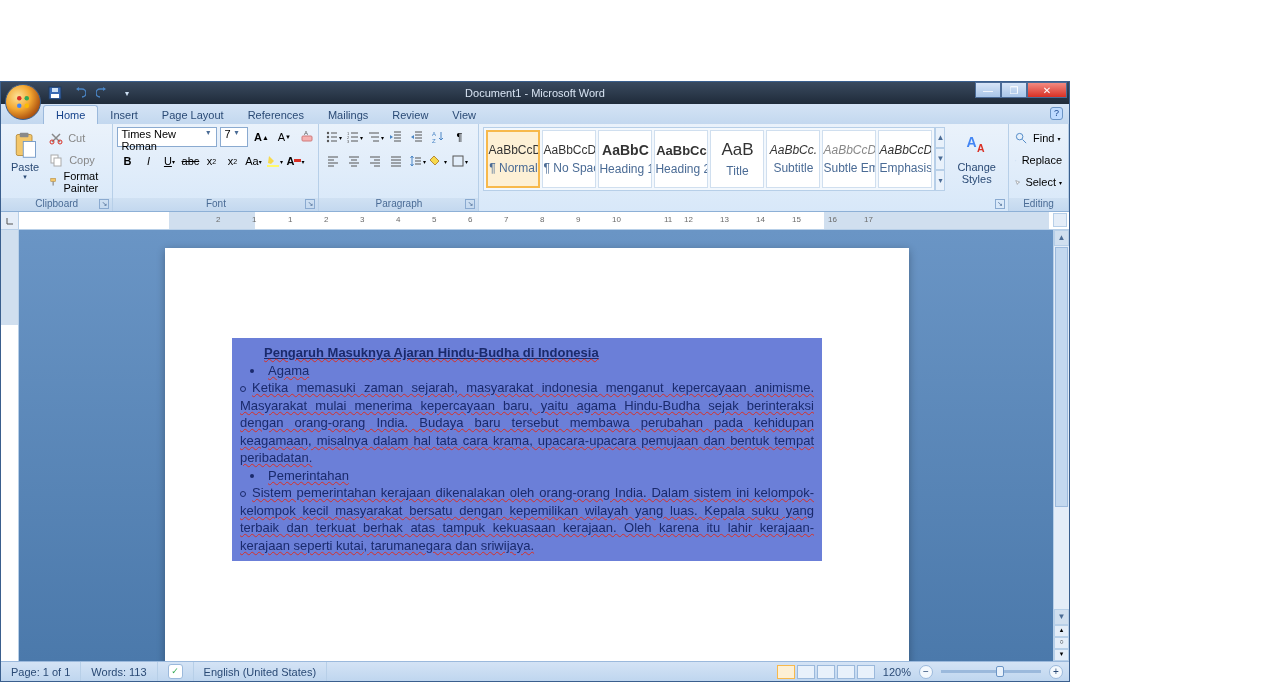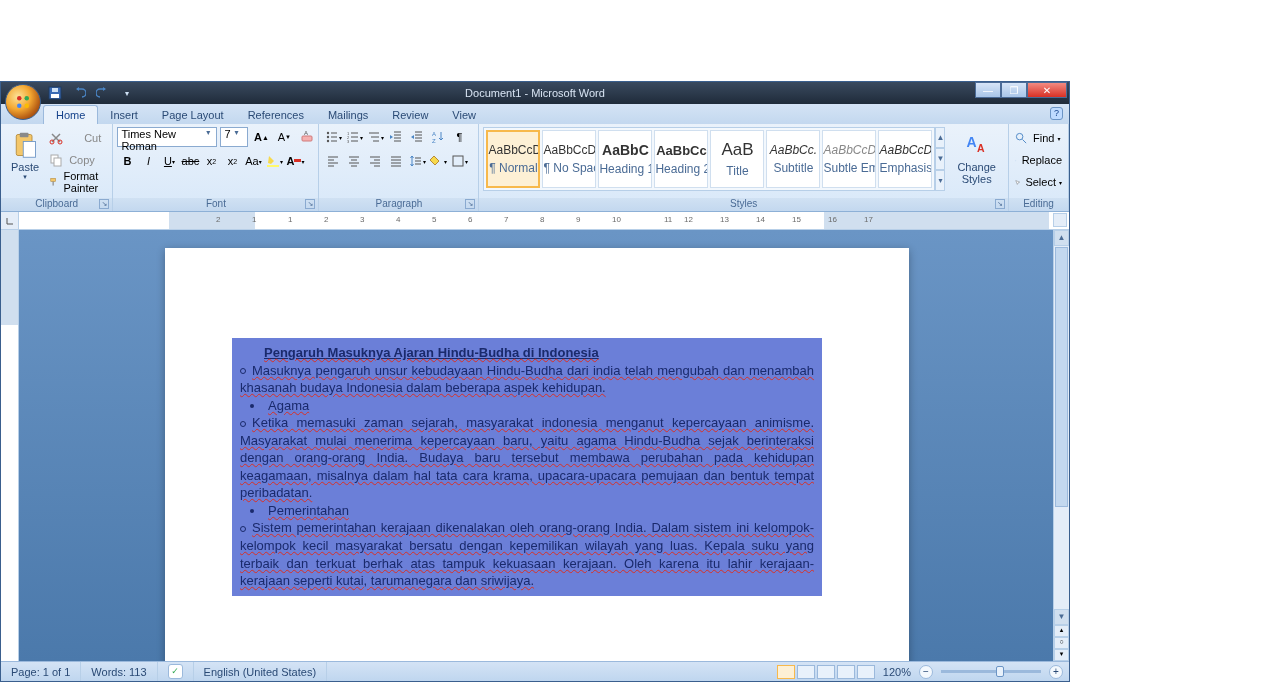--- a/index.html
+++ b/index.html
@@ -161,21 +161,21 @@
           <span>Paste</span>
           <span style="font-size:7px">▾</span>
         </div>
         <div class="col3" style="margin-left:2px">
           <div class="small-row">
               <svg width="14" height="14" viewBox="0 0 14 14">
                 <path d="M3 3l8 8M11 3L3 11" stroke="#888" stroke-width="1.5"></path>
                 <circle cx="3" cy="11" r="2" fill="none" stroke="#d93025"></circle>
                 <circle cx="11" cy="11" r="2" fill="none" stroke="#d93025"></circle>
               </svg>
-              <span style="margin-left:19px;color:#888">Cut</span>
+              <span style="margin-left:3px;color:#888">Cut</span>
             </div>
           <div class="small-row">
               <svg width="14" height="14" viewBox="0 0 14 14">
                 <rect x="2" y="2" width="7" height="8" fill="#fff" stroke="#aaa"></rect>
                 <rect x="5" y="5" width="7" height="8" fill="#fff" stroke="#aaa"></rect>
               </svg>
               <span style="margin-left:4px;color:#888">Copy</span>
             </div>
           <div class="small-row">
               <svg width="14" height="14" viewBox="0 0 14 14">
@@ -407,21 +407,20 @@
           <div>▾</div>
         </div>
         <div class="big-btn" style="margin-left:4px">
           <svg class="icon" viewBox="0 0 32 32">
               <text x="4" y="18" font-size="16" fill="#4285f4" font-weight="bold">A</text>
               <text x="16" y="24" font-size="12" fill="#d93025" font-weight="bold">A</text>
             </svg>
           <span style="text-align:center;line-height:1.1">Change Styles</span>
         </div>
       </div>
-      <div class="group-label">Styles</div>
       <div class="group-launcher">↘</div>
     </div>
 
     <div class="group" style="width:60px">
       <div class="group-body">
         <div class="col3" style="width:100%">
           <div class="small-row">
               <svg width="13" height="13" viewBox="0 0 14 14">
                 <circle cx="5" cy="5" r="3.5" fill="none" stroke="#4a85c5"></circle>
                 <line x1="8" y1="8" x2="12" y2="12" stroke="#4a85c5"></line>
@@ -484,21 +483,20 @@
   </div>
 
   <div class="doc-area">
     <div class="v-ruler">
       <div class="ruler-shade" style="top:0;height:95px"></div>
     </div>
     <div class="page">
       <div class="watermark">a.blogspot.con</div>
       <div class="selection">
         <div class="doc-title"><span class="squiggle">Pengaruh Masuknya Ajaran Hindu-Budha di Indonesia</span></div>
-        <div class="doc-line"><span class="bullet-circle"></span><span class="squiggle">Masuknya pengaruh unsur kebudayaan Hindu-Budha dari india telah mengubah dan menambah khasanah budaya Indonesia dalam beberapa aspek kehidupan.</span></div>
         <div class="doc-line"><span class="bullet-dot"></span><span class="squiggle">Agama</span></div>
         <div class="doc-line"><span class="bullet-circle"></span><span class="squiggle">Ketika memasuki zaman sejarah, masyarakat indonesia menganut kepercayaan animisme. Masyarakat mulai menerima kepercayaan baru, yaitu agama Hindu-Budha sejak berinteraksi dengan orang-orang India. Budaya baru tersebut membawa perubahan pada kehidupan keagamaan, misalnya dalam hal tata cara krama, upacara-upacara pemujaan dan bentuk tempat peribadatan.</span></div>
         <div class="doc-line"><span class="bullet-dot"></span><span class="squiggle">Pemerintahan</span></div>
         <div class="doc-line"><span class="bullet-circle"></span><span class="squiggle">Sistem pemerintahan kerajaan dikenalakan oleh orang-orang India. Dalam sistem ini kelompok-kelompok kecil masyarakat bersatu dengan kepemilikan wilayah yang luas. Kepala suku yang terbaik dan terkuat berhak atas tampuk kekuasaan kerajaan. Oleh karena itu lahir kerajaan-kerajaan seperti kutai, tarumanegara dan sriwijaya.</span></div>
       </div>
     </div>
   </div>
 
   <div class="vscroll">
     <div class="sbtn">▲</div>

